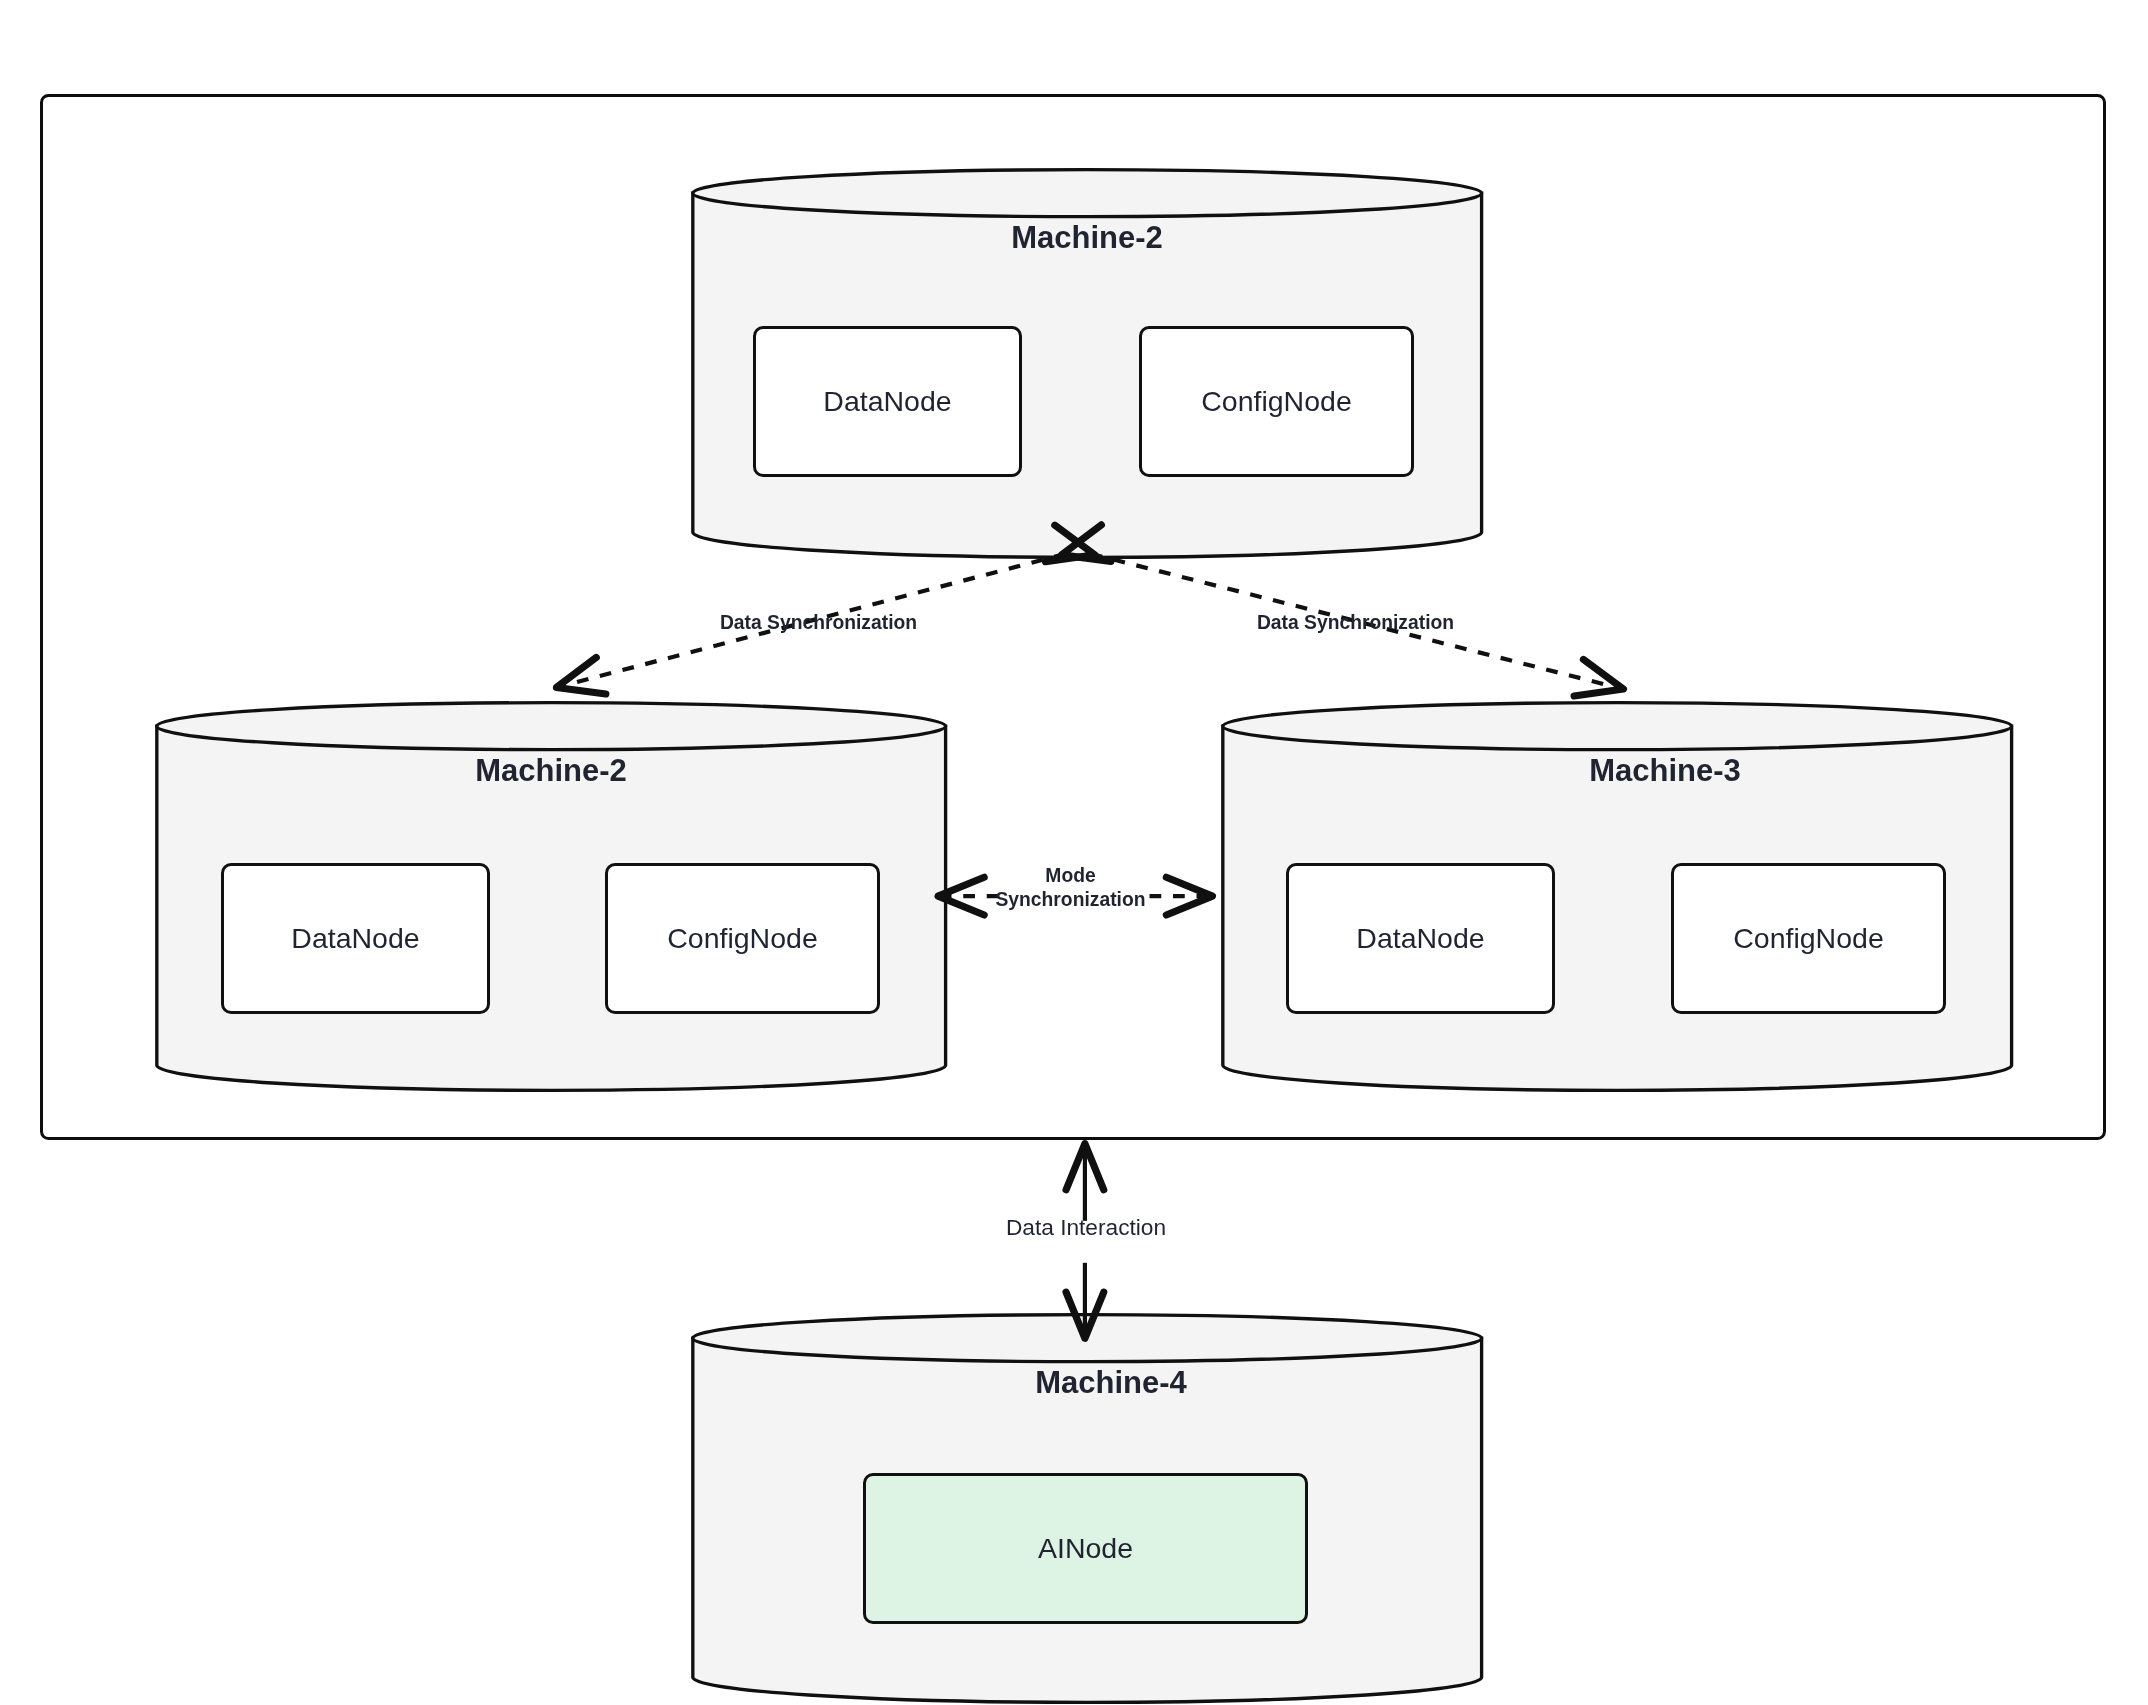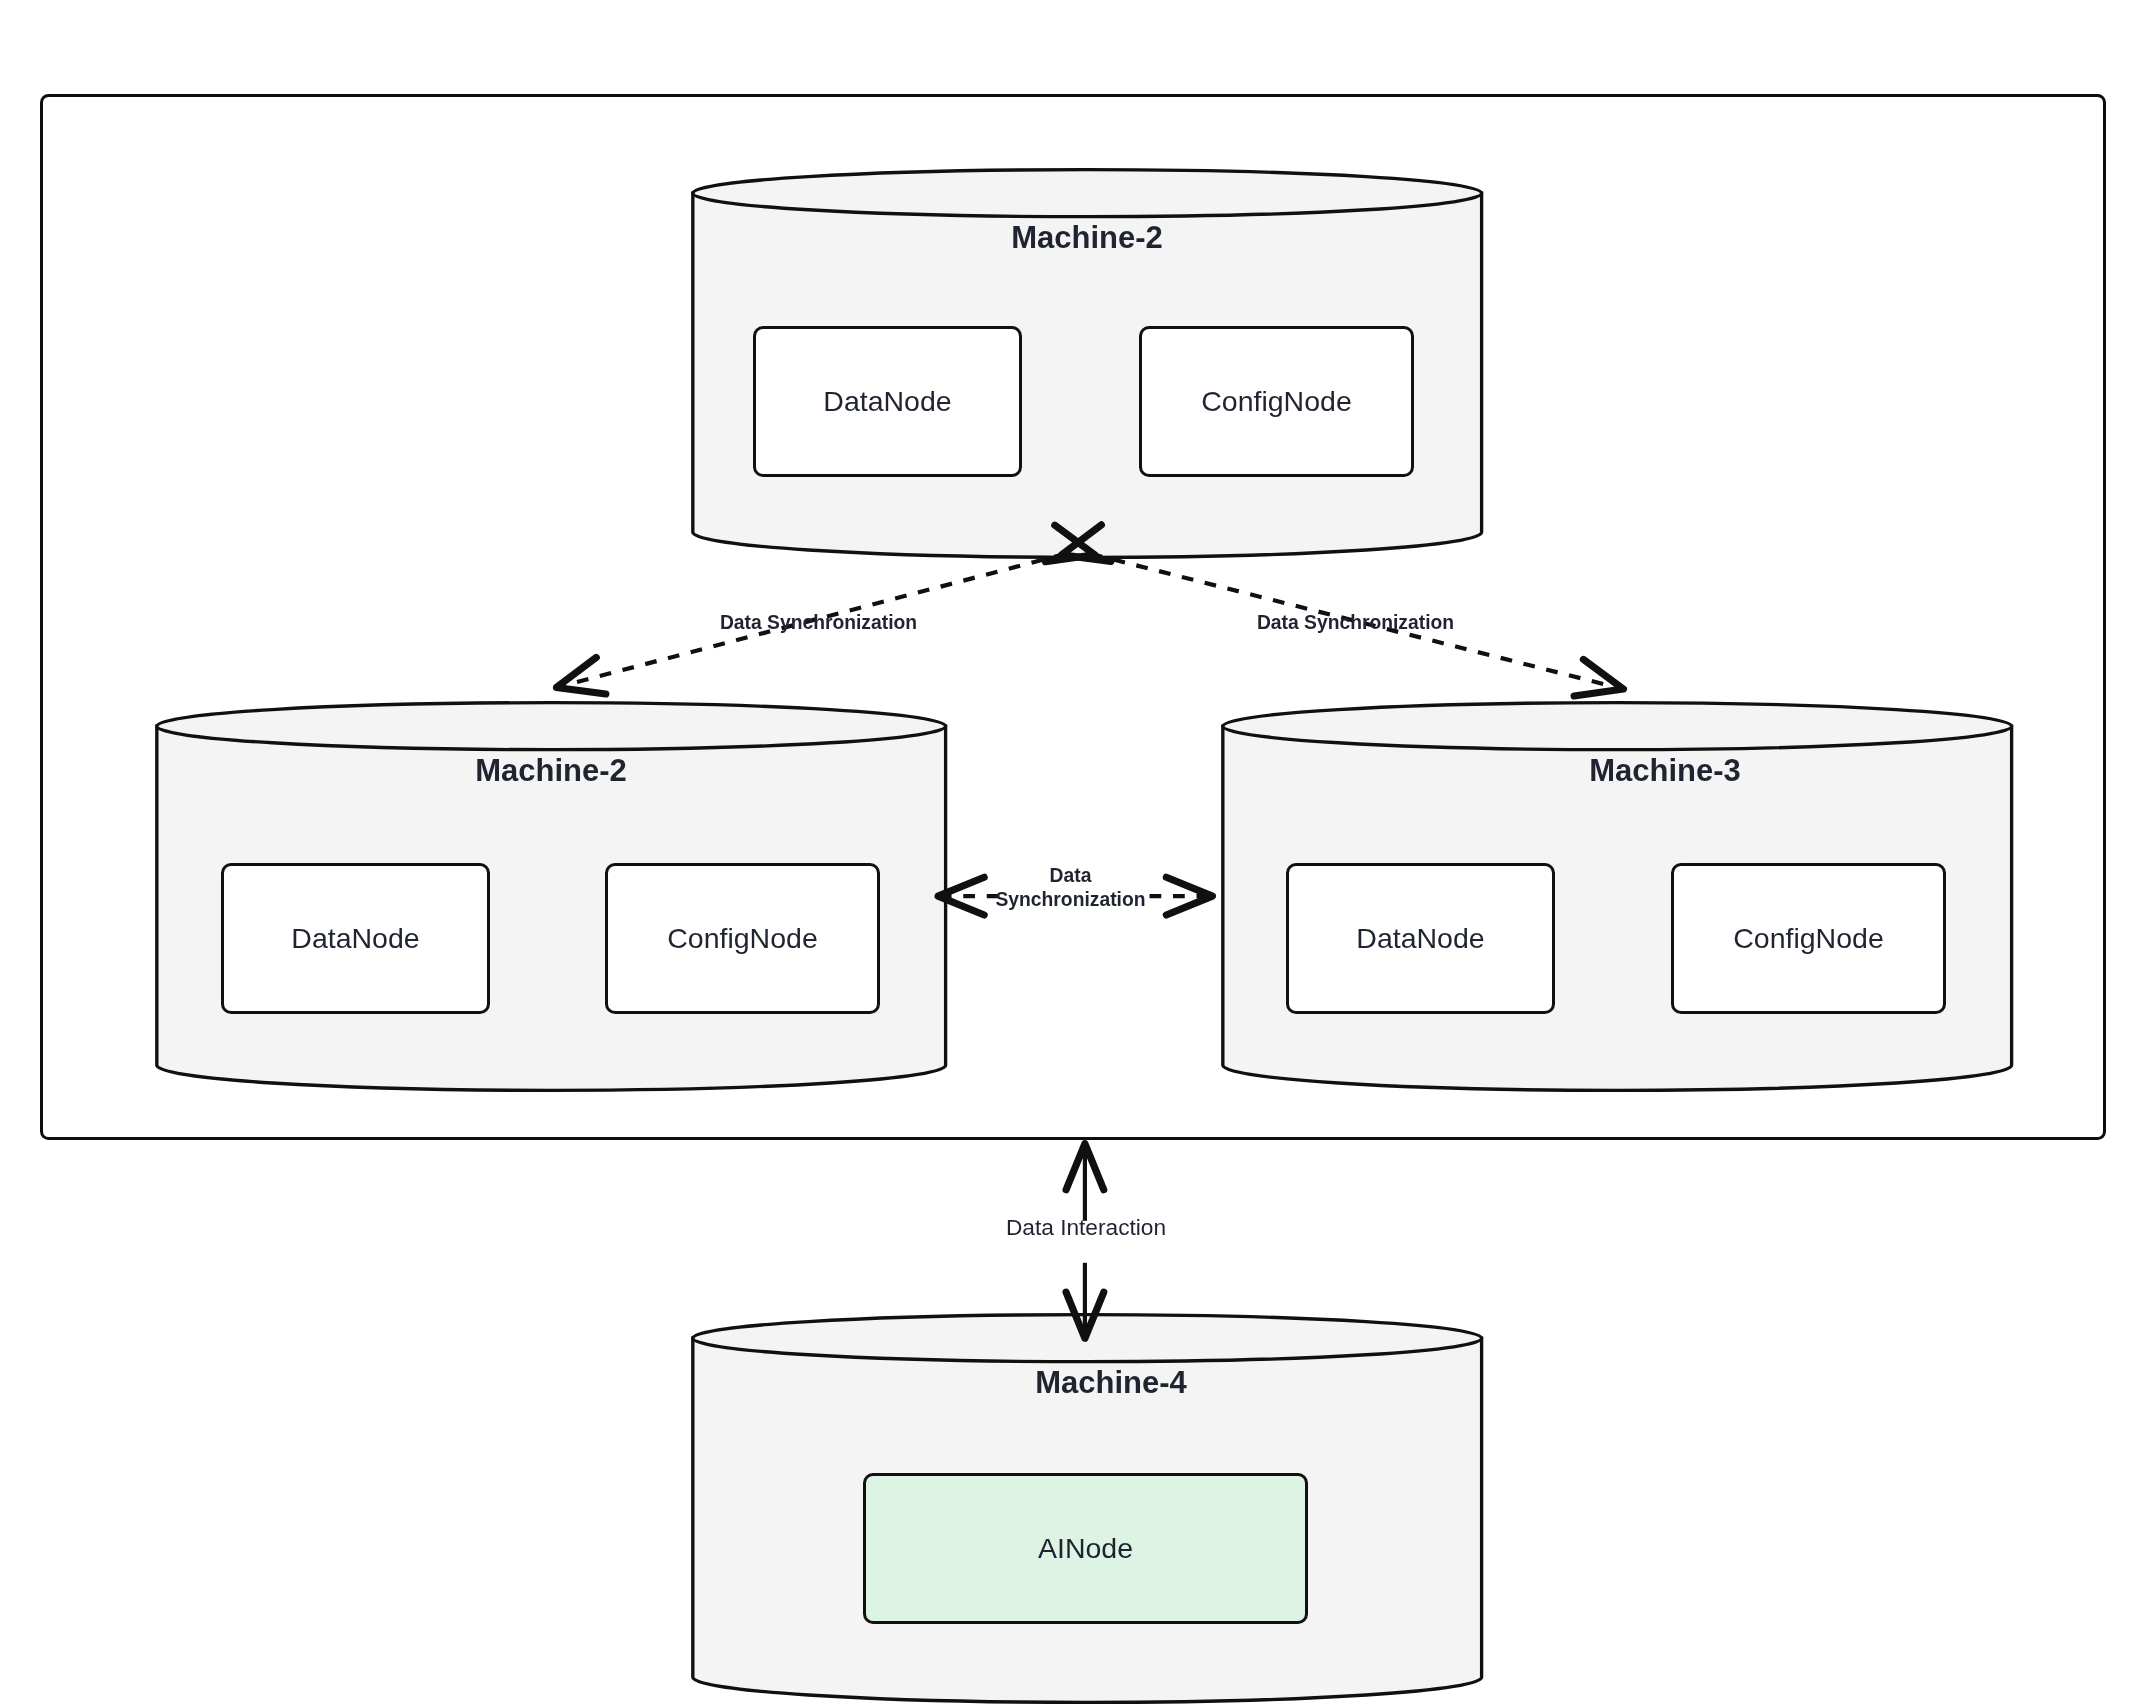--- a/index.html
+++ b/index.html
@@ -205,20 +205,20 @@
       <line x1="1293" y1="1455" x2="1293" y2="1368" stroke="#101010" stroke-width="5" marker-end="url(#arrowOpenSolid)"></line>
       <line x1="1293" y1="1505" x2="1293" y2="1590" stroke="#101010" stroke-width="5" marker-end="url(#arrowOpenSolid)"></line>
     </g>
   </svg>
 
   <div class="edge-label" style="left:705px; top:611px; width:227px;">Data Synchronization</div>
 
   <div class="edge-label" style="left:1242px; top:611px; width:227px;">Data Synchronization</div>
 
   <div class="edge-label two-line" style="left:978px; top:864px; width:185px;">
-    <span>Data</span><br>
+    <span>Mode</span><br>
     <span>Synchronization</span>
   </div>
 
   <div class="edge-label plain" style="left:931px; top:1213px; width:310px;">Data Interaction</div>
 
 </div>
 
 
 </body></html>

